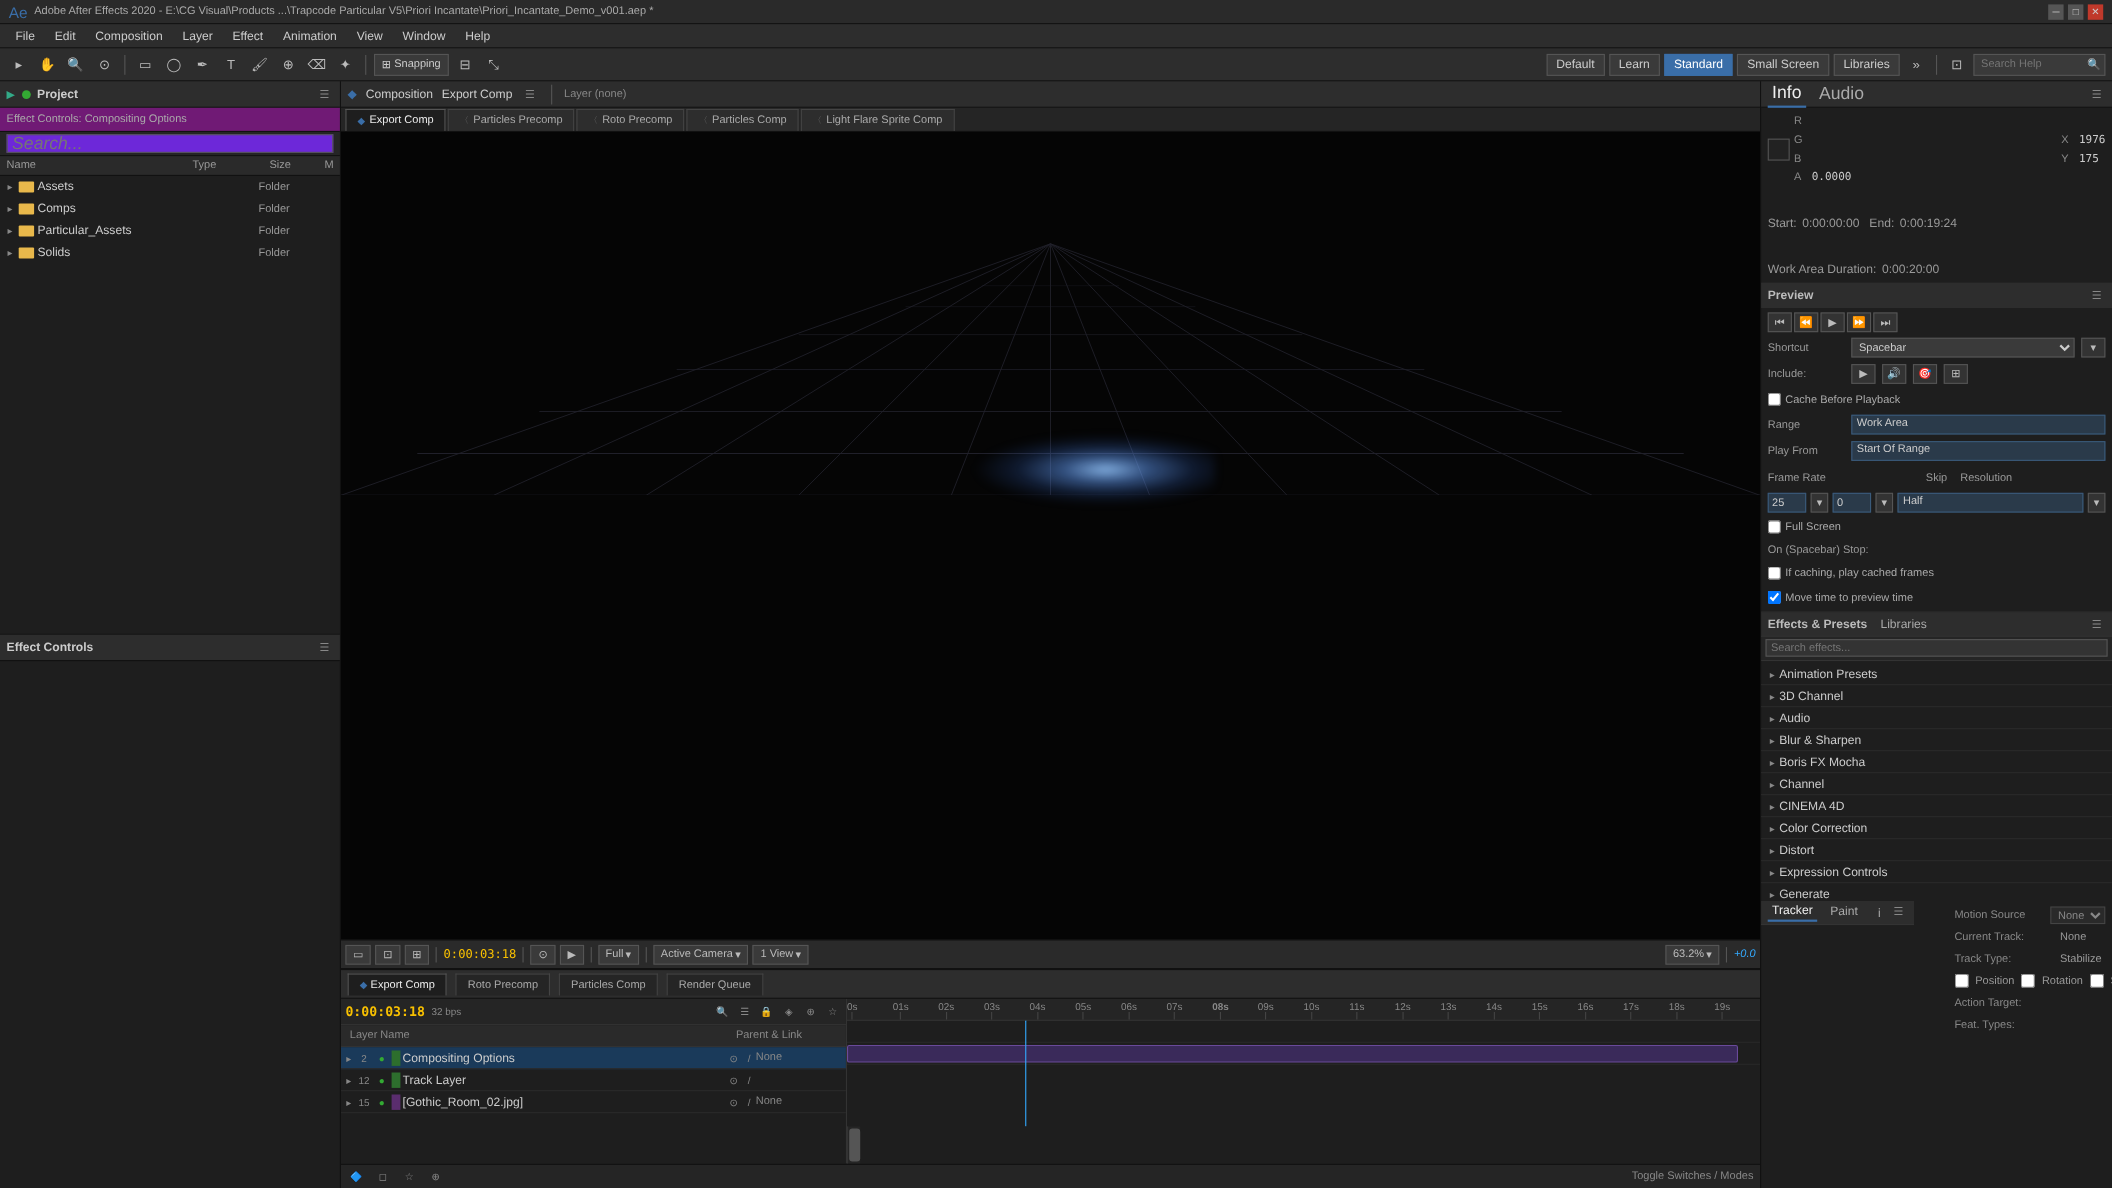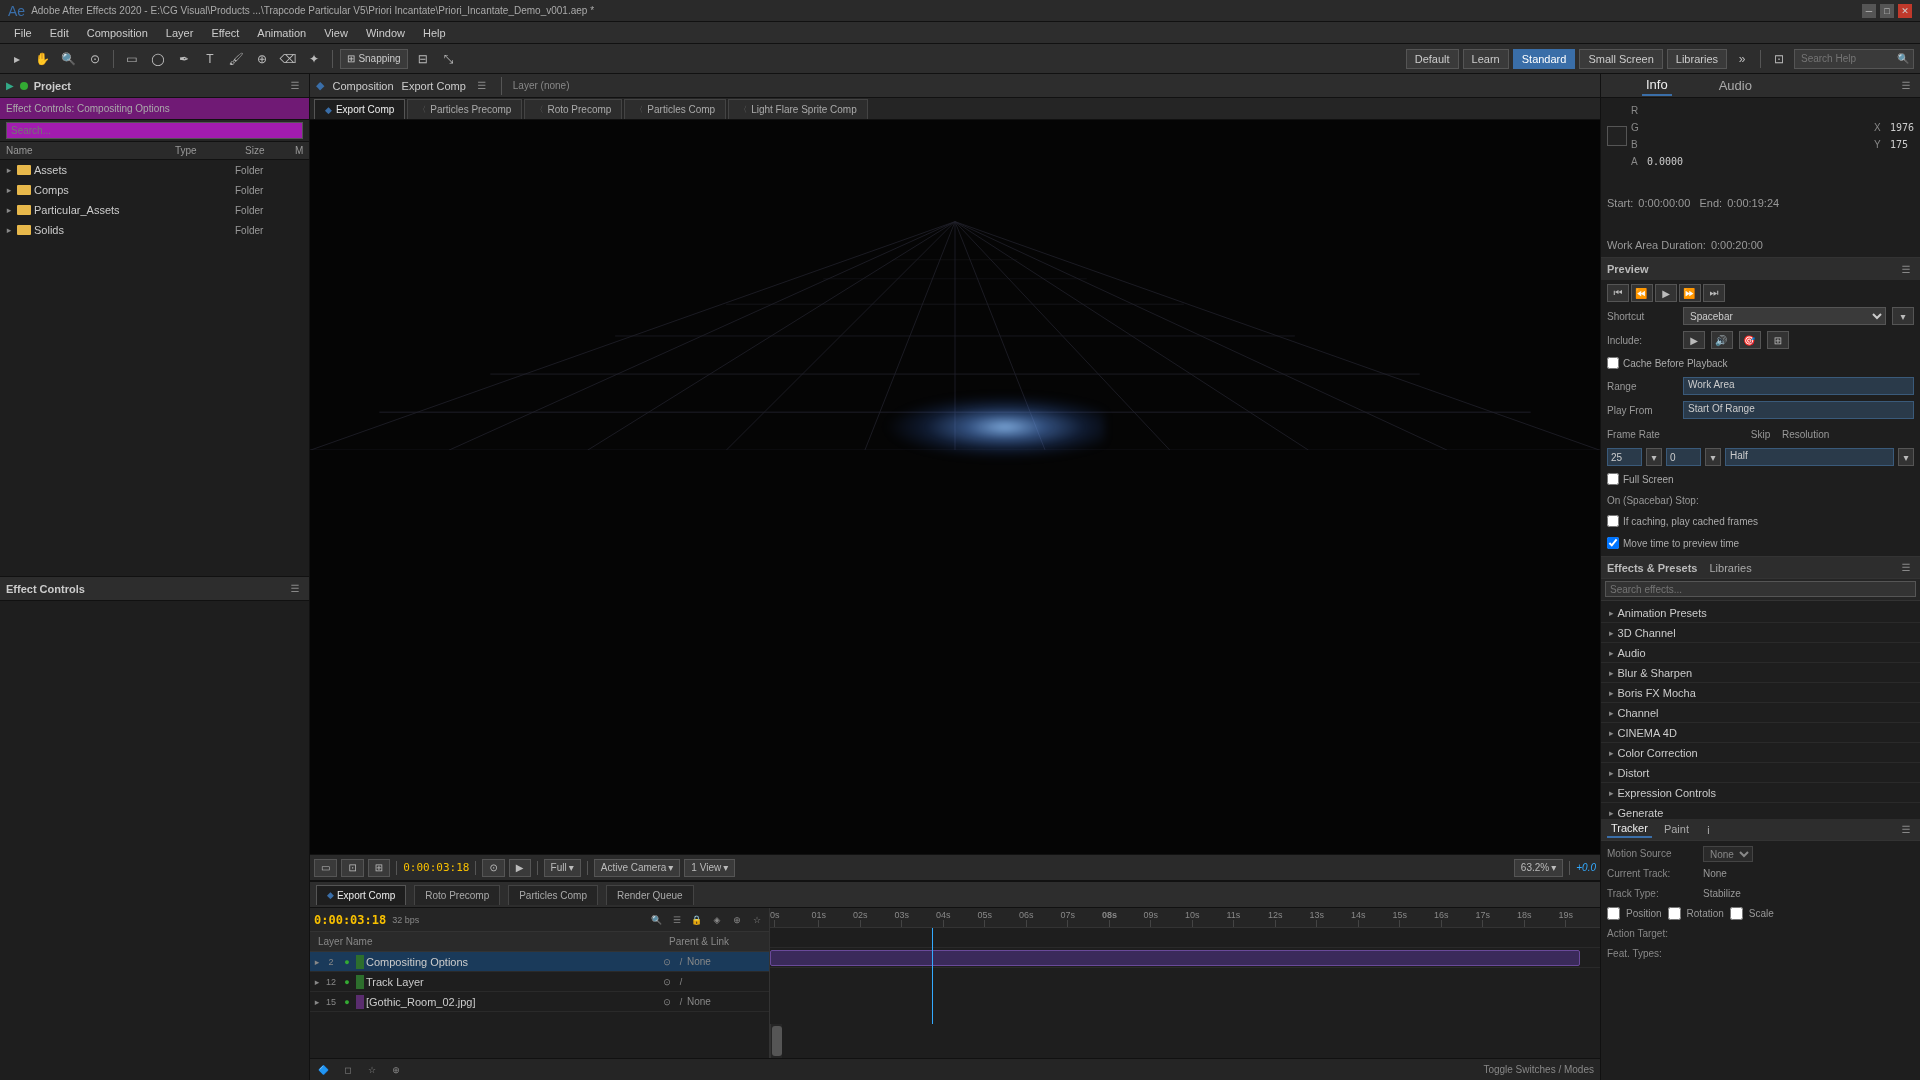--- a/index.html
+++ b/index.html
@@ -511,25 +511,24 @@
       height: 24px;
       background: #2d2d2d;
       display: flex;
       align-items: center;
       padding: 0 6px;
       gap: 8px;
       border-bottom: 1px solid #111;
       flex-shrink: 0;
     }
     .info-tab {
-      font-size: 13px;
+      font-size: 16px;
       color: #aaa;
       cursor: pointer;
       padding: 2px 4px;
-      margin-left: 35px;
     }
     .info-tab.active { color: #eee; border-bottom: 2px solid #3a6ea8; }
 
     
     #info-content {
       padding: 4px 6px;
       border-bottom: 1px solid #333;
       flex-shrink: 0;
     }
     .info-row {
@@ -683,22 +682,23 @@
       gap: 4px;
       border-bottom: 1px solid #2a2a2a;
     }
     .effect-arrow { font-size: 9px; color: #888; }
     .effect-name { font-size: 11px; color: #ccc; }
 
     
     #tracker-section {
       flex: 1;
       display: flex;
-      flex-direction: column;
+      flex-direction: row;
       overflow: hidden;
+      gap: 31px;
     }
     #tracker-header {
       height: 22px;
       background: #2d2d2d;
       display: flex;
       align-items: center;
       padding: 0 6px;
       gap: 8px;
       flex-shrink: 0;
       border-bottom: 1px solid #333;
@@ -906,21 +906,21 @@
         <div class="green-dot"></div>
           <span class="panel-header-title">Project</span>
         <div class="panel-controls">
           <button class="panel-icon-btn">☰</button>
         </div>
       </div>
       <div id="project-info-bar">
         <span class="project-effect-label">Effect Controls: Compositing Options</span>
       </div>
       <div id="project-search">
-        <input type="text" style="width: 100%; background: #a21caf; border: 1px solid rgb(85, 85, 85); color: rgb(204, 204, 204); padding: 1px 4px; font-size: 10px; height: 17px;" placeholder="Search...">
+        <input type="text" style="width: 100%; background: #6d28d9; border: 1px solid rgb(85, 85, 85); color: rgb(204, 204, 204); padding: 1px 4px; font-size: 16px; height: 17px; font-style: italic;" placeholder="Search...">
       </div>
       <div id="project-cols">
         <div class="col-header col-name">Name</div>
         <div class="col-header col-type">Type</div>
         <div class="col-header col-size">Size</div>
         <div class="col-header col-extra">M</div>
       </div>
       <div id="project-tree">
           <div class="tree-item">
             <span class="tree-arrow">▸</span>

